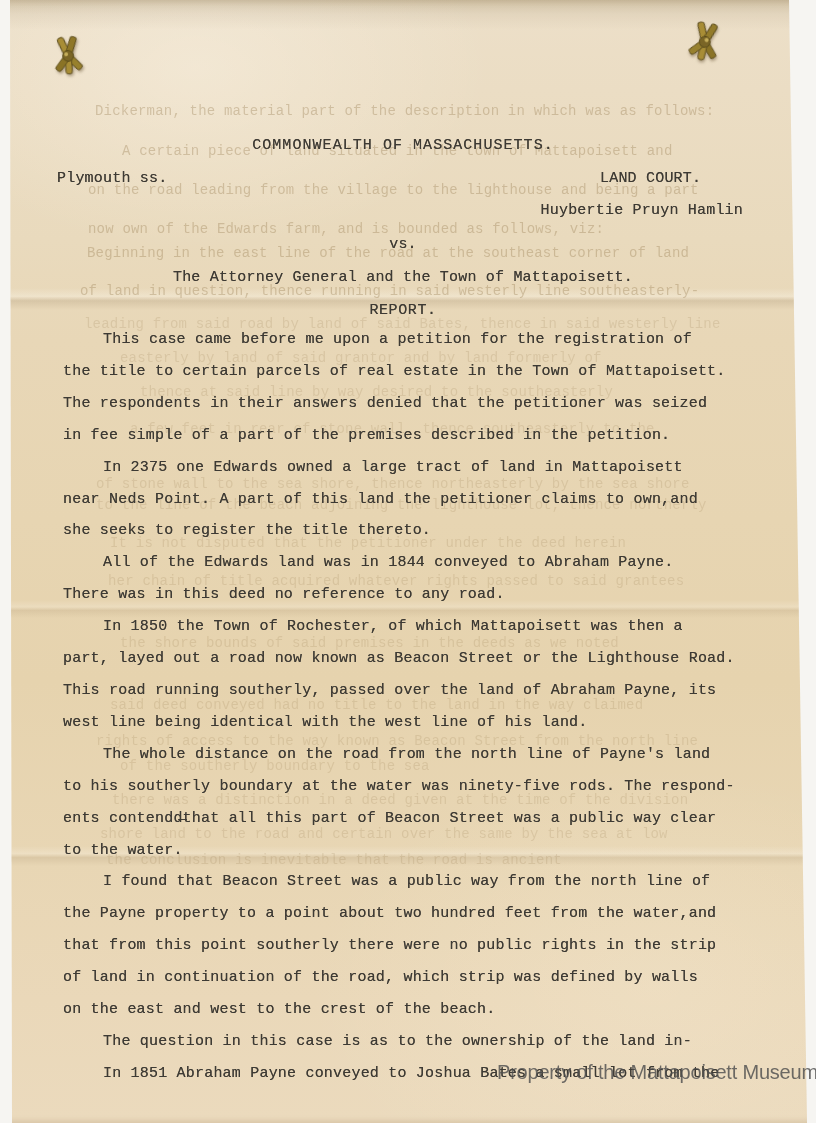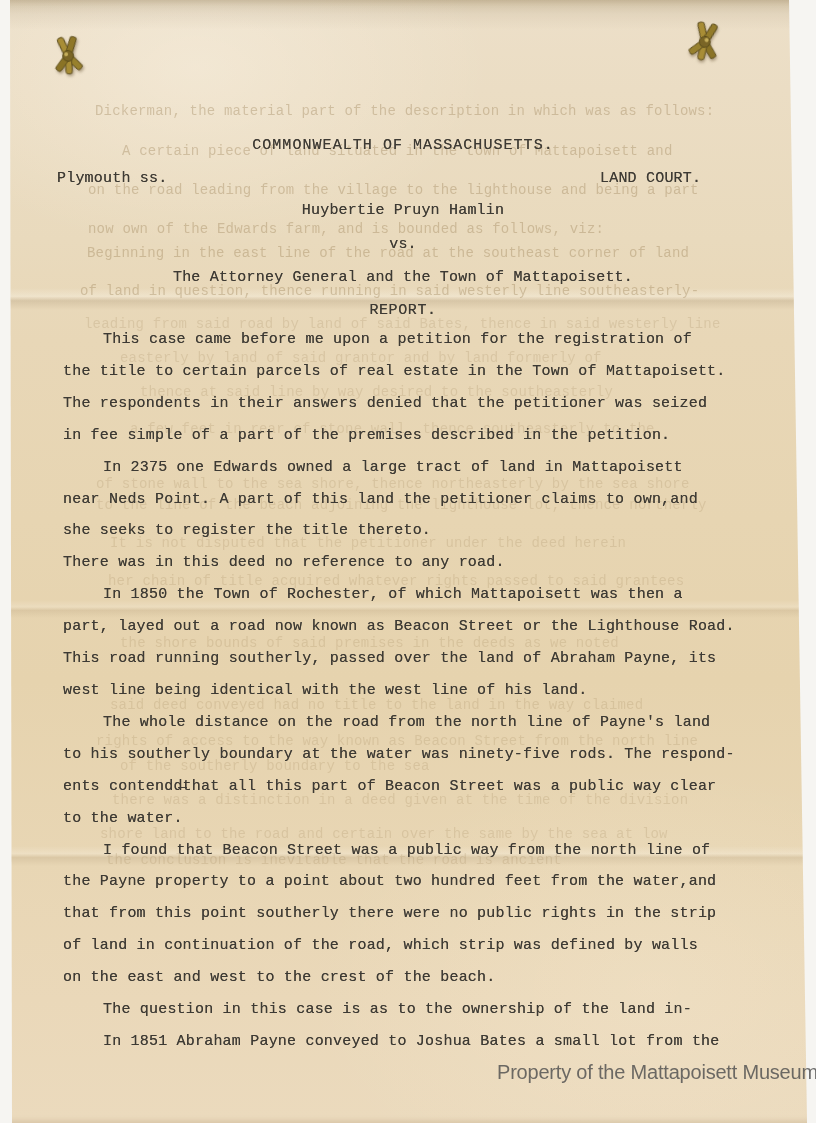--- a/index.html
+++ b/index.html
@@ -46,21 +46,21 @@
     font-size:14px;letter-spacing:.2px;color:var(--ghost-ink);
     opacity:.16;filter:blur(.5px);
   }
   .gline.strong{opacity:.30;}
 
   
   .typed{color:var(--ink);font-size:15px;letter-spacing:.2px;
     text-shadow:0 0 .6px rgba(61,56,48,.75);}
   .center-col{position:absolute;left:63px;width:680px;text-align:center;white-space:pre;}
   .doc-title{top:137px;letter-spacing:1.05px;font-family:Liberation Mono, monospace;}
-  .party{top:202px;}
+  .party{top:202px;text-align:right;}
   .vs{top:236px;}
   .respondent{top:269px;}
   .report{top:302px;letter-spacing:.6px;}
   .county{position:absolute;left:57px;top:170px;white-space:pre;}
   .court{position:absolute;left:600px;top:170px;white-space:pre;}
   .body-text{
     position:absolute;left:63px;top:324px;width:700px;
     line-height:31.9px;
   }
   .tline{white-space:pre;}
@@ -123,20 +123,21 @@
     <div class="typed center-col report">REPORT.</div>
 
     <div class="typed body-text">
         <div class="tline indent">This case came before me upon a petition for the registration of</div>
         <div class="tline">the title to certain parcels of real estate in the Town of Mattapoisett.</div>
         <div class="tline">The respondents in their answers denied that the petitioner was seized</div>
         <div class="tline">in fee simple of a part of the premises described in the petition.</div>
         <div class="tline indent">In 2375 one Edwards owned a large tract of land in Mattapoisett</div>
         <div class="tline">near Neds Point. A part of this land the petitioner claims to own,and</div>
         <div class="tline">she seeks to register the title thereto.</div>
+        <div class="tline indent">All of the Edwards land was in 1844 conveyed to Abraham Payne.</div>
         <div class="tline">There was in this deed no reference to any road.</div>
         <div class="tline indent">In 1850 the Town of Rochester, of which Mattapoisett was then a</div>
         <div class="tline">part, layed out a road now known as Beacon Street or the Lighthouse Road.</div>
         <div class="tline">This road running southerly, passed over the land of Abraham Payne, its</div>
         <div class="tline">west line being identical with the west line of his land.</div>
         <div class="tline indent">The whole distance on the road from the north line of Payne's land</div>
         <div class="tline">to his southerly boundary at the water was ninety-five rods. The respond-</div>
         <div class="tline">ents contendd̶that all this part of Beacon Street was a public way clear</div>
         <div class="tline">to the water.</div>
         <div class="tline indent">I found that Beacon Street was a public way from the north line of</div>

